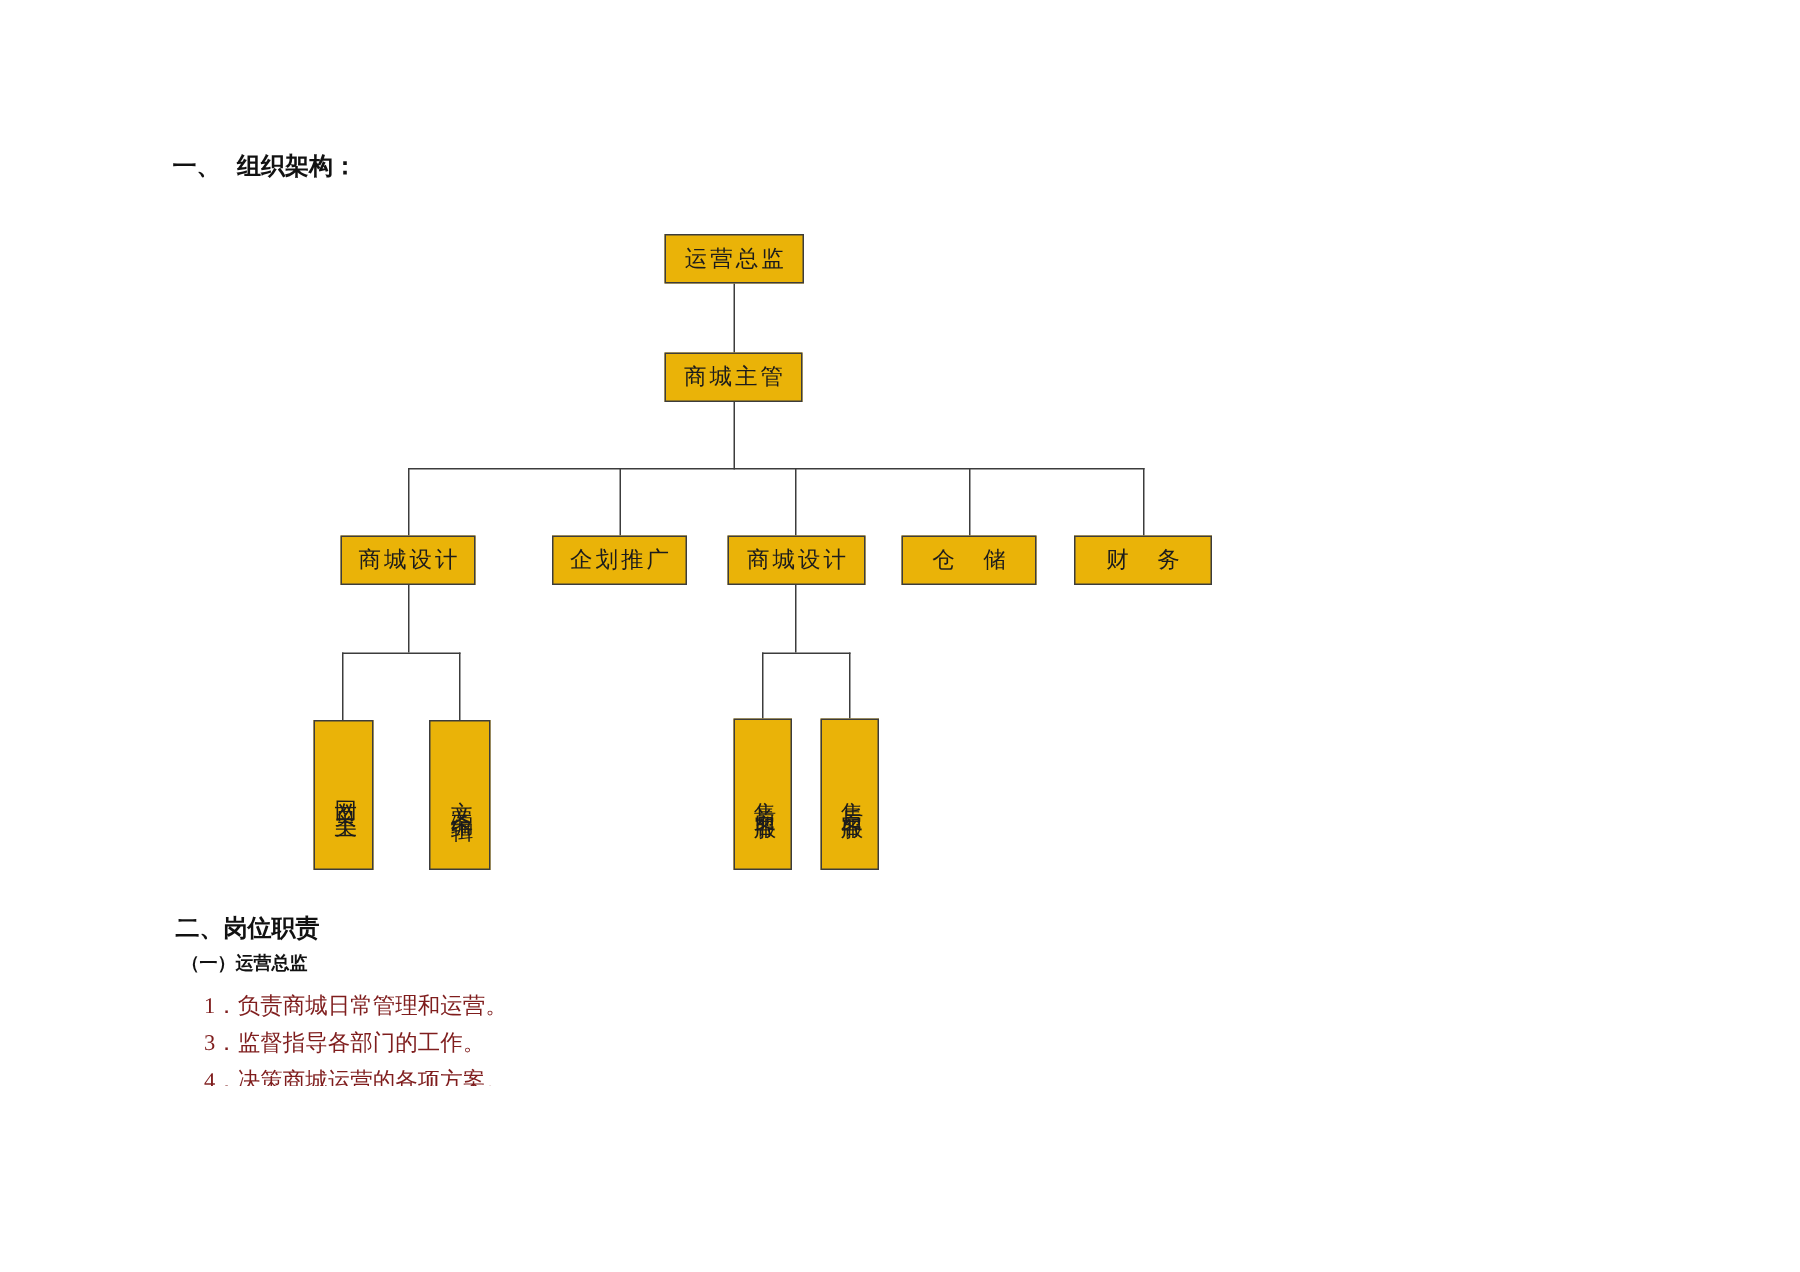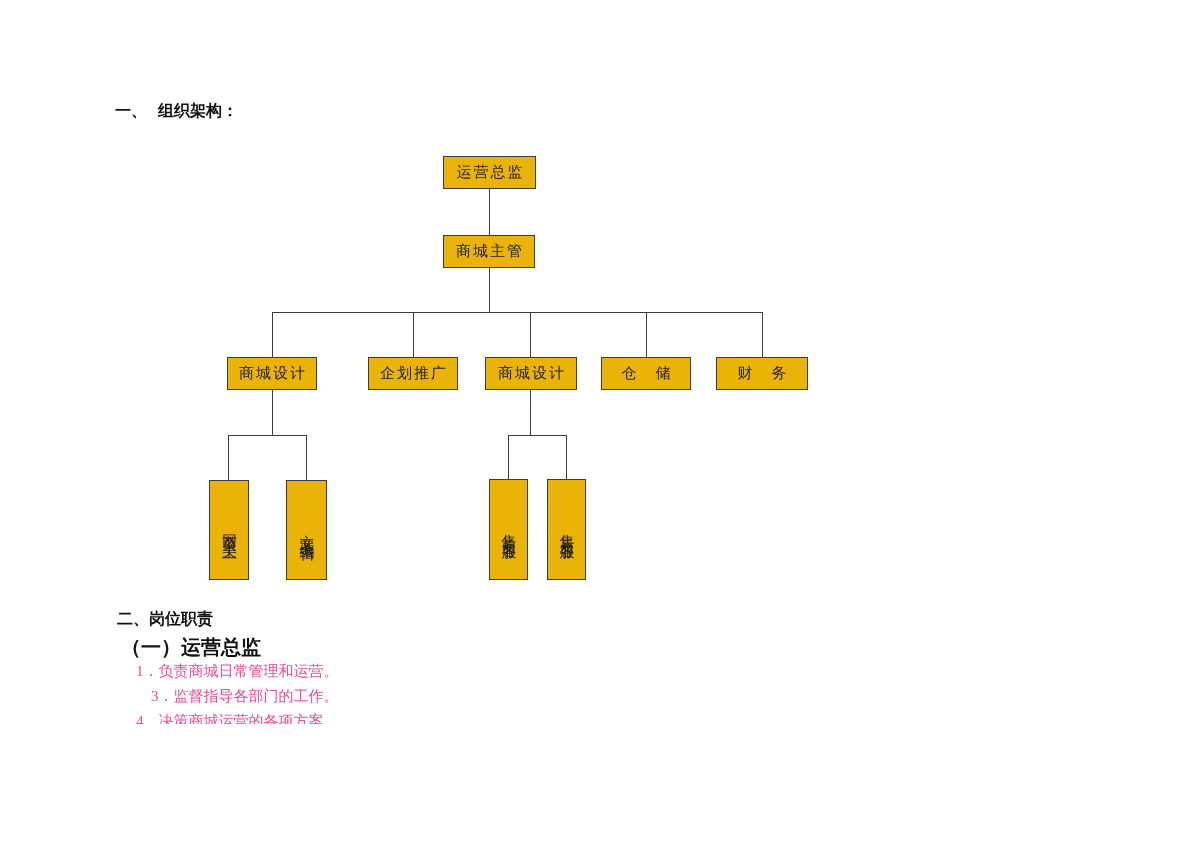--- a/index.html
+++ b/index.html
@@ -33,32 +33,31 @@
     left: 117px;
     top: 609px;
     font-size: 16px;
     font-weight: bold;
     color: #111;
   }
   .sec2-sub {
     position: absolute;
     left: 121px;
     top: 634px;
-    font-size: 20px;
+    font-size: 12px;
     font-weight: bold;
     color: #111;
   }
   .duty-list {
     position: absolute;
     left: 136px;
     top: 659px;
     font-size: 15px;
     line-height: 25px;
-    color: #ec4899;
-    text-align: right;
+    color: #7f1d1d;
   }
   .page-number {
     position: absolute;
     left: 0;
     top: 760px;
     width: 100%;
     text-align: center;
     font-size: 14px;
     color: #222;
   }

